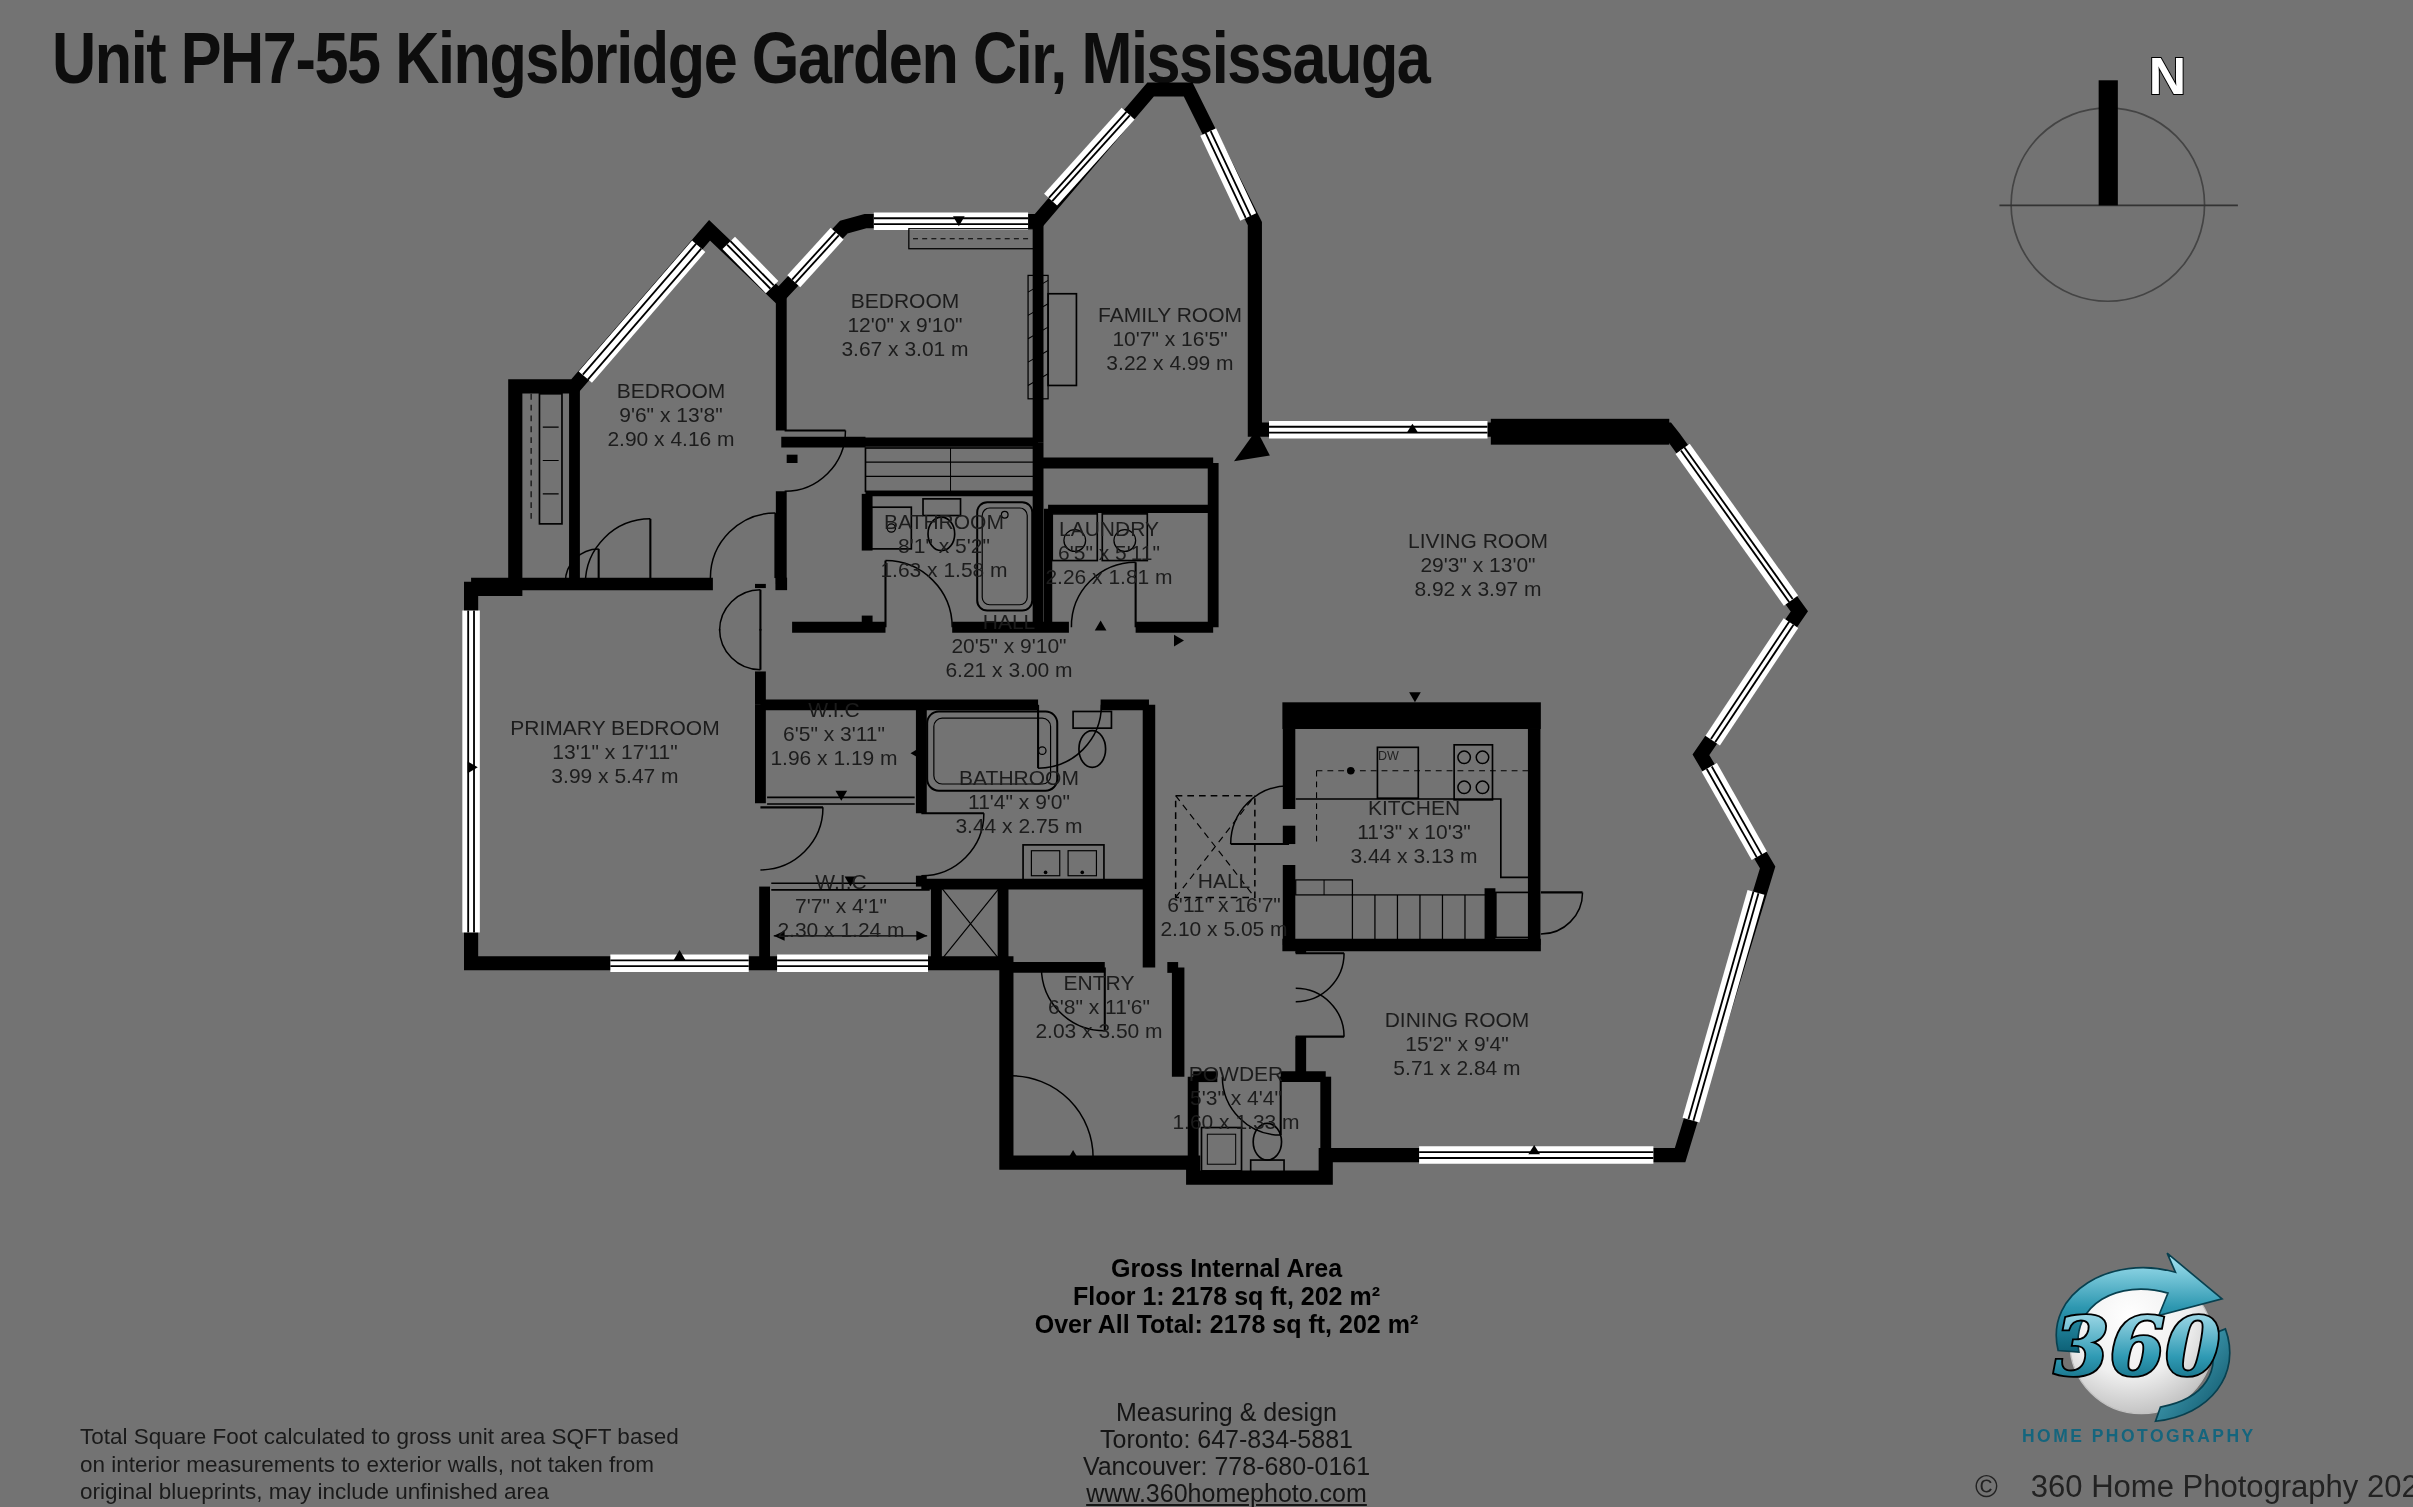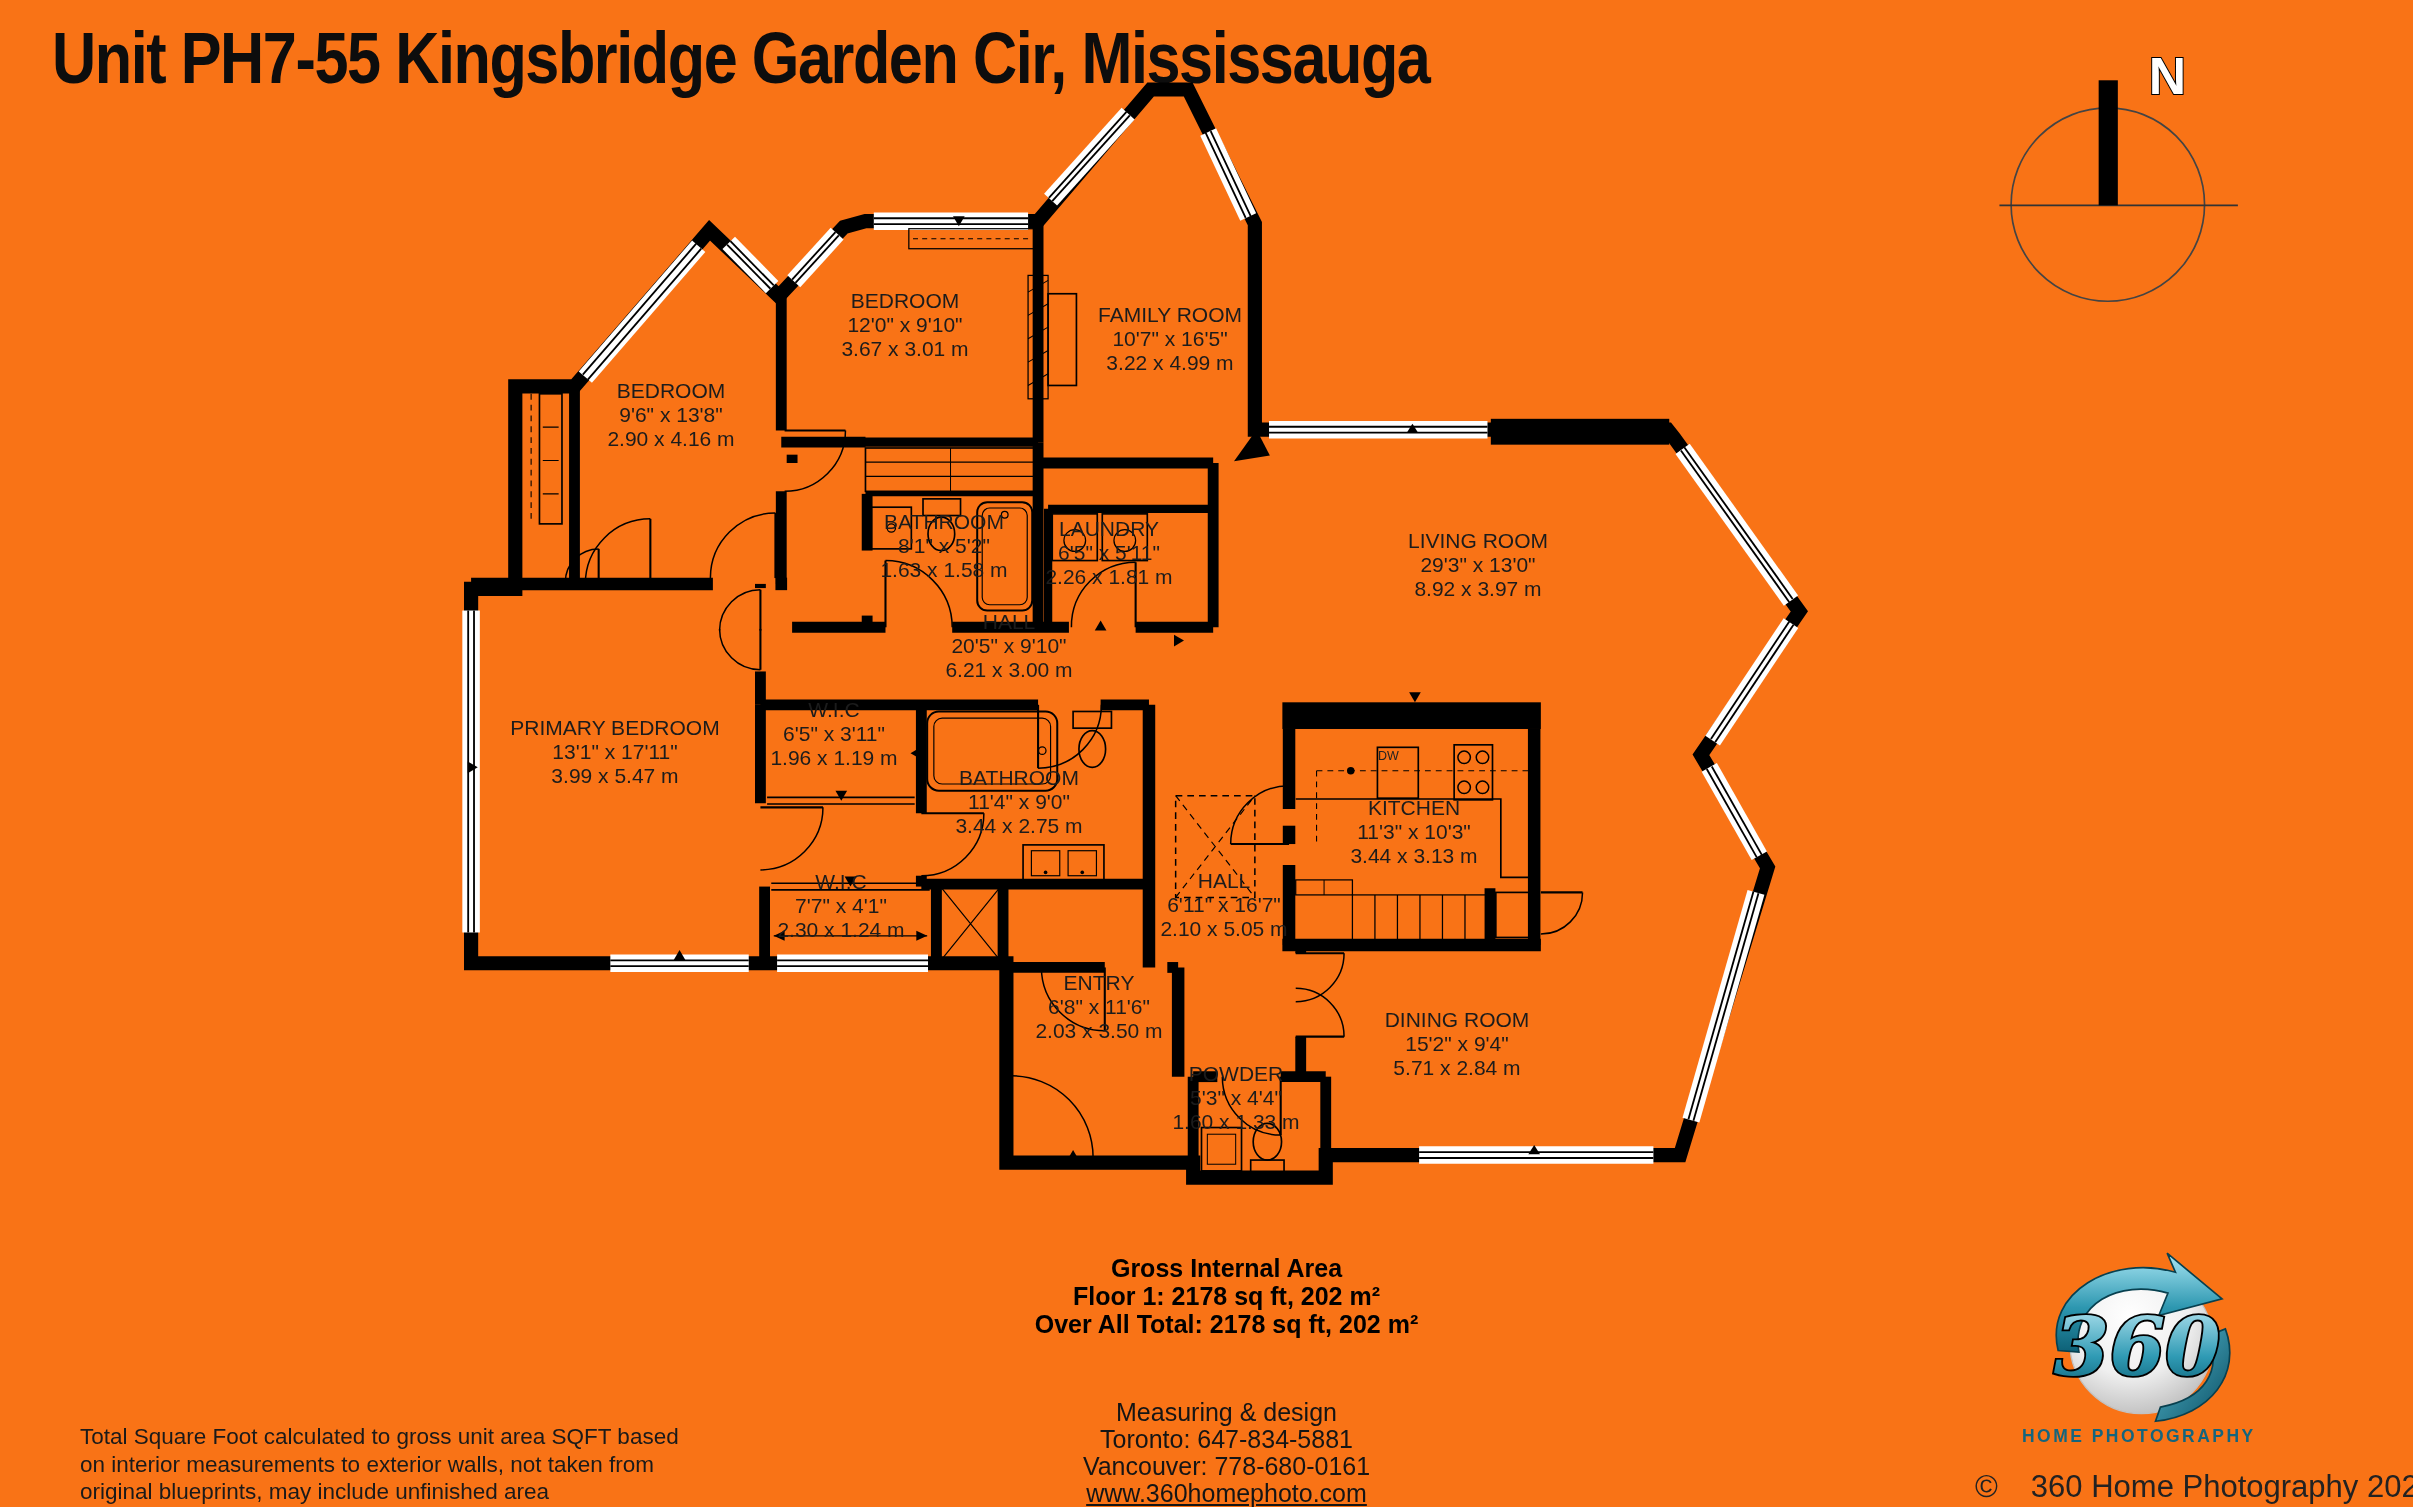--- a/index.html
+++ b/index.html
@@ -1,16 +1,16 @@
 <!DOCTYPE html>
 <html style="font-size:13.3px"><head>
 <meta charset="utf-8">
 <style>
   html,body{margin:0;padding:0;background:#fff;}
-  .page{position:relative;width:2413px;height:1508px;background:#f97316;overflow:hidden;
+  .page{position:relative;width:2413px;height:1508px;background:#737373;overflow:hidden;
         font-family:"Liberation Sans",sans-serif;color:#111;}
   h1.title{position:absolute;left:52px;top:16.7px;margin:0;font-size:72px;font-weight:900;
         letter-spacing:-1.7px;white-space:nowrap;color:#0d0d0d;
         transform:scaleX(.85);transform-origin:0 0;}
   svg.plan{position:absolute;left:0;top:0;}
   .room-label{position:absolute;transform:translate(-50%,-50%);text-align:center;
         white-space:nowrap;font-size:21px;line-height:24px;color:#1c1c1c;}
   .room-label span{display:block;}
   #dw{position:absolute;left:1378px;top:749px;font-size:12.5px;color:#222;}
   .center-col{position:absolute;text-align:center;}

